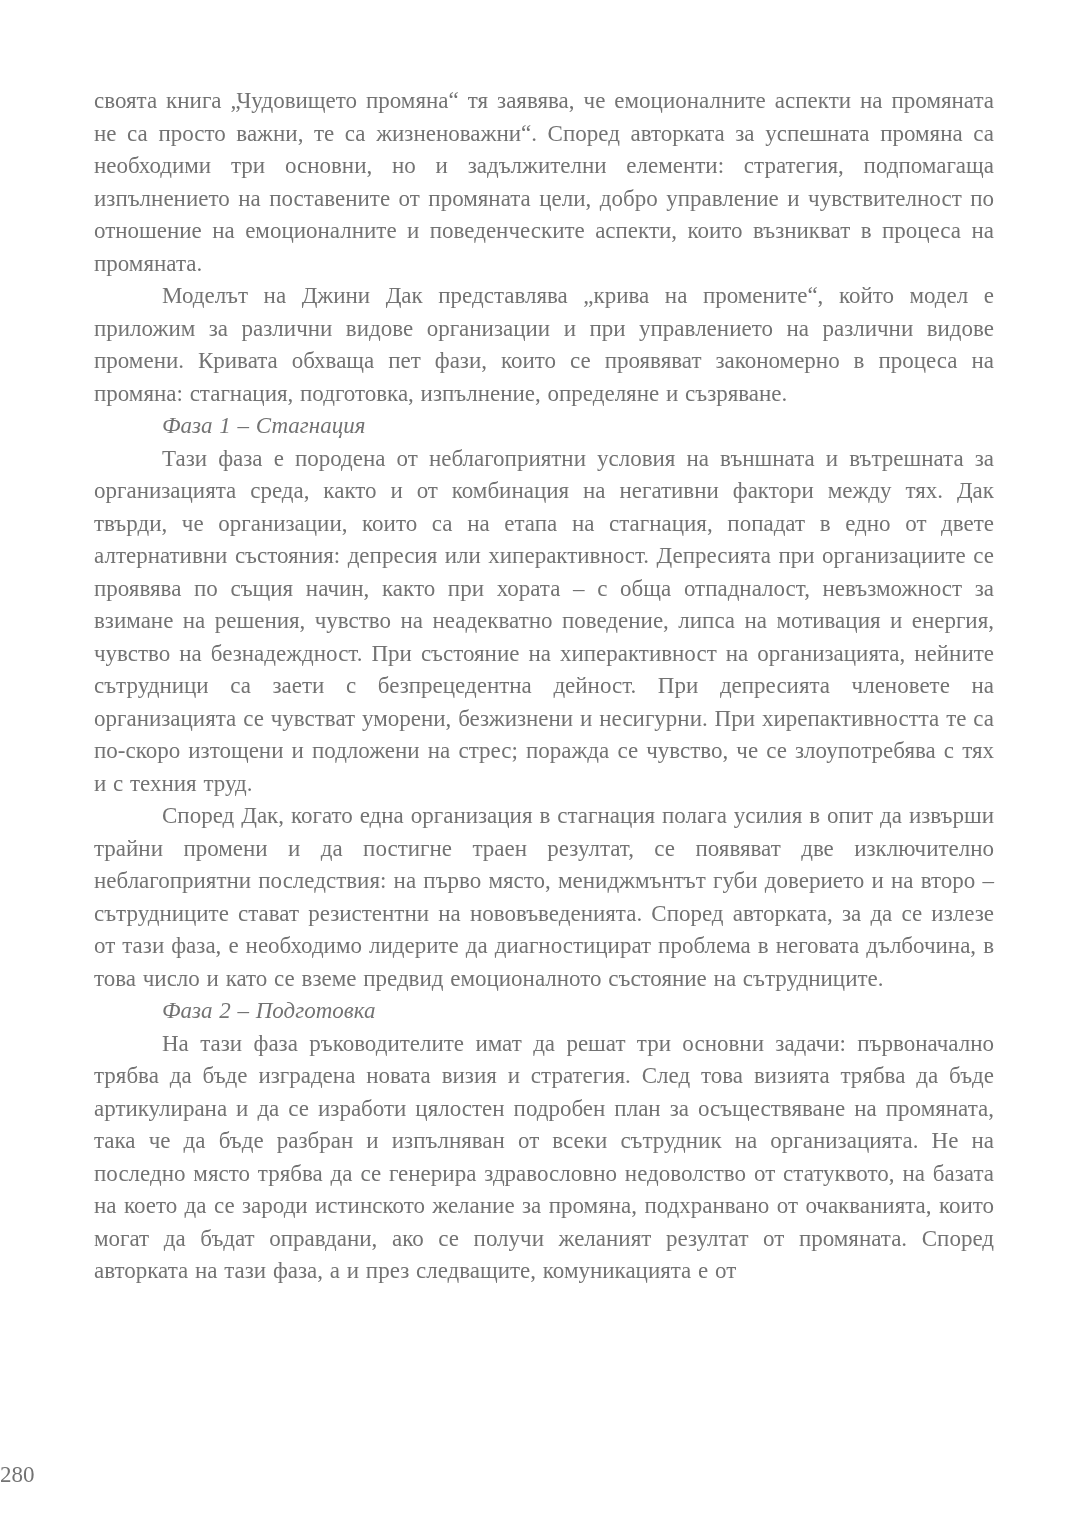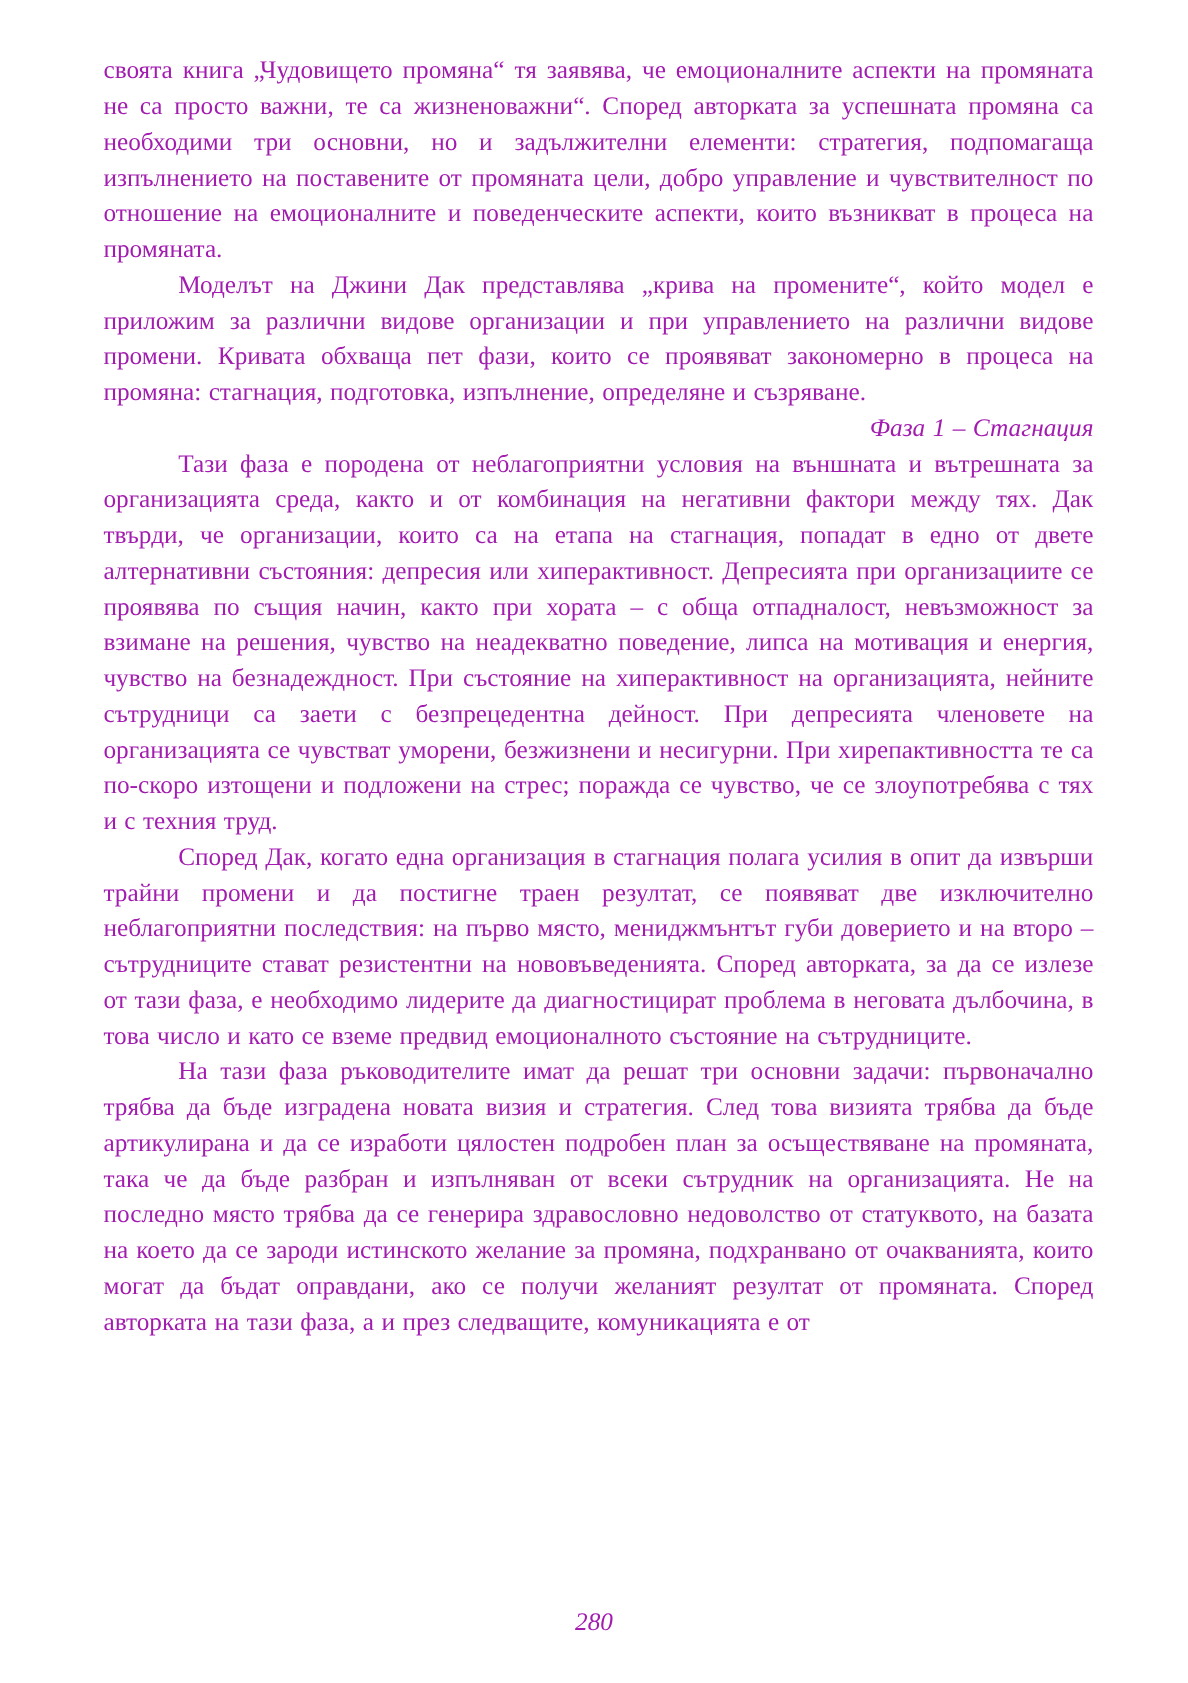--- a/index.html
+++ b/index.html
@@ -7,60 +7,60 @@
     padding: 0;
     background: #ffffff;
   }
   .page {
     position: relative;
     width: 1080px;
     height: 1530px;
     margin: 0 auto;
     background: #ffffff;
     box-sizing: border-box;
-    padding: 48px 86px 0 94px;
+    padding: 85px 86px 0 94px;
     font-family: "Liberation Serif", "DejaVu Serif", serif;
-    color: #a21caf;
+    color: #737373;
     overflow: hidden;
   }
   .text-body {
     width: 100%;
   }
   .para {
     margin: 0;
     text-align: justify;
     font-size: 23px;
     line-height: 32.5px;
     word-spacing: 1px;
   }
   .para.indent {
     text-indent: 68px;
     font-family: Liberation Serif, serif;
   }
   .para.heading {
     font-style: italic;
-    text-align: right;
+    text-align: left;
   }
   .page-number {
     position: absolute;
     bottom: 42px;
     left: 0;
     width: 100%;
-    text-align: center;
+    text-align: left;
     font-size: 23px;
     font-family: "Liberation Serif", "DejaVu Serif", serif;
-    font-style: italic;
   }
 </style>
 </head>
 <body>
 
 <div class="page">
   <div class="text-body">
       <p class="para body">своята книга „Чудовището промяна“ тя заявява, че емоционалните аспекти на промяната не са просто важни, те са жизненоважни“. Според авторката за успешната промяна са необходими три основни, но и задължителни елементи: стратегия, подпомагаща изпълнението на поставените от промяната цели, добро управление и чувствителност по отношение на емоционалните и поведенческите аспекти, които възникват в процеса на промяната.</p>
       <p class="para body indent">Моделът на Джини Дак представлява „крива на промените“, който модел е приложим за различни видове организации и при управлението на различни видове промени. Кривата обхваща пет фази, които се проявяват закономерно в процеса на промяна: стагнация, подготовка, изпълнение, определяне и съзряване.</p>
       <p class="para heading indent">Фаза 1 – Стагнация</p>
       <p class="para body indent">Тази фаза е породена от неблагоприятни условия на външната и вътрешната за организацията среда, както и от комбинация на негативни фактори между тях. Дак твърди, че организации, които са на етапа на стагнация, попадат в едно от двете алтернативни състояния: депресия или хиперактивност. Депресията при организациите се проявява по същия начин, както при хората – с обща отпадналост, невъзможност за взимане на решения, чувство на неадекватно поведение, липса на мотивация и енергия, чувство на безнадеждност. При състояние на хиперактивност на организацията, нейните сътрудници са заети с безпрецедентна дейност. При депресията членовете на организацията се чувстват уморени, безжизнени и несигурни. При хирепактивността те са по-скоро изтощени и подложени на стрес; поражда се чувство, че се злоупотребява с тях и с техния труд.</p>
       <p class="para body indent">Според Дак, когато една организация в стагнация полага усилия в опит да извърши трайни промени и да постигне траен резултат, се появяват две изключително неблагоприятни последствия: на първо място, мениджмънтът губи доверието и на второ – сътрудниците стават резистентни на нововъведенията. Според авторката, за да се излезе от тази фаза, е необходимо лидерите да диагностицират проблема в неговата дълбочина, в това число и като се вземе предвид емоционалното състояние на сътрудниците.</p>
+      <p class="para heading indent">Фаза 2 – Подготовка</p>
       <p class="para body indent">На тази фаза ръководителите имат да решат три основни задачи: първоначално трябва да бъде изградена новата визия и стратегия. След това визията трябва да бъде артикулирана и да се изработи цялостен подробен план за осъществяване на промяната, така че да бъде разбран и изпълняван от всеки сътрудник на организацията. Не на последно място трябва да се генерира здравословно недоволство от статуквото, на базата на което да се зароди истинското желание за промяна, подхранвано от очакванията, които могат да бъдат оправдани, ако се получи желаният резултат от промяната. Според авторката на тази фаза, а и през следващите, комуникацията е от</p>
     </div>
   <div class="page-number">280</div>
 </div>
 
 </body></html>

